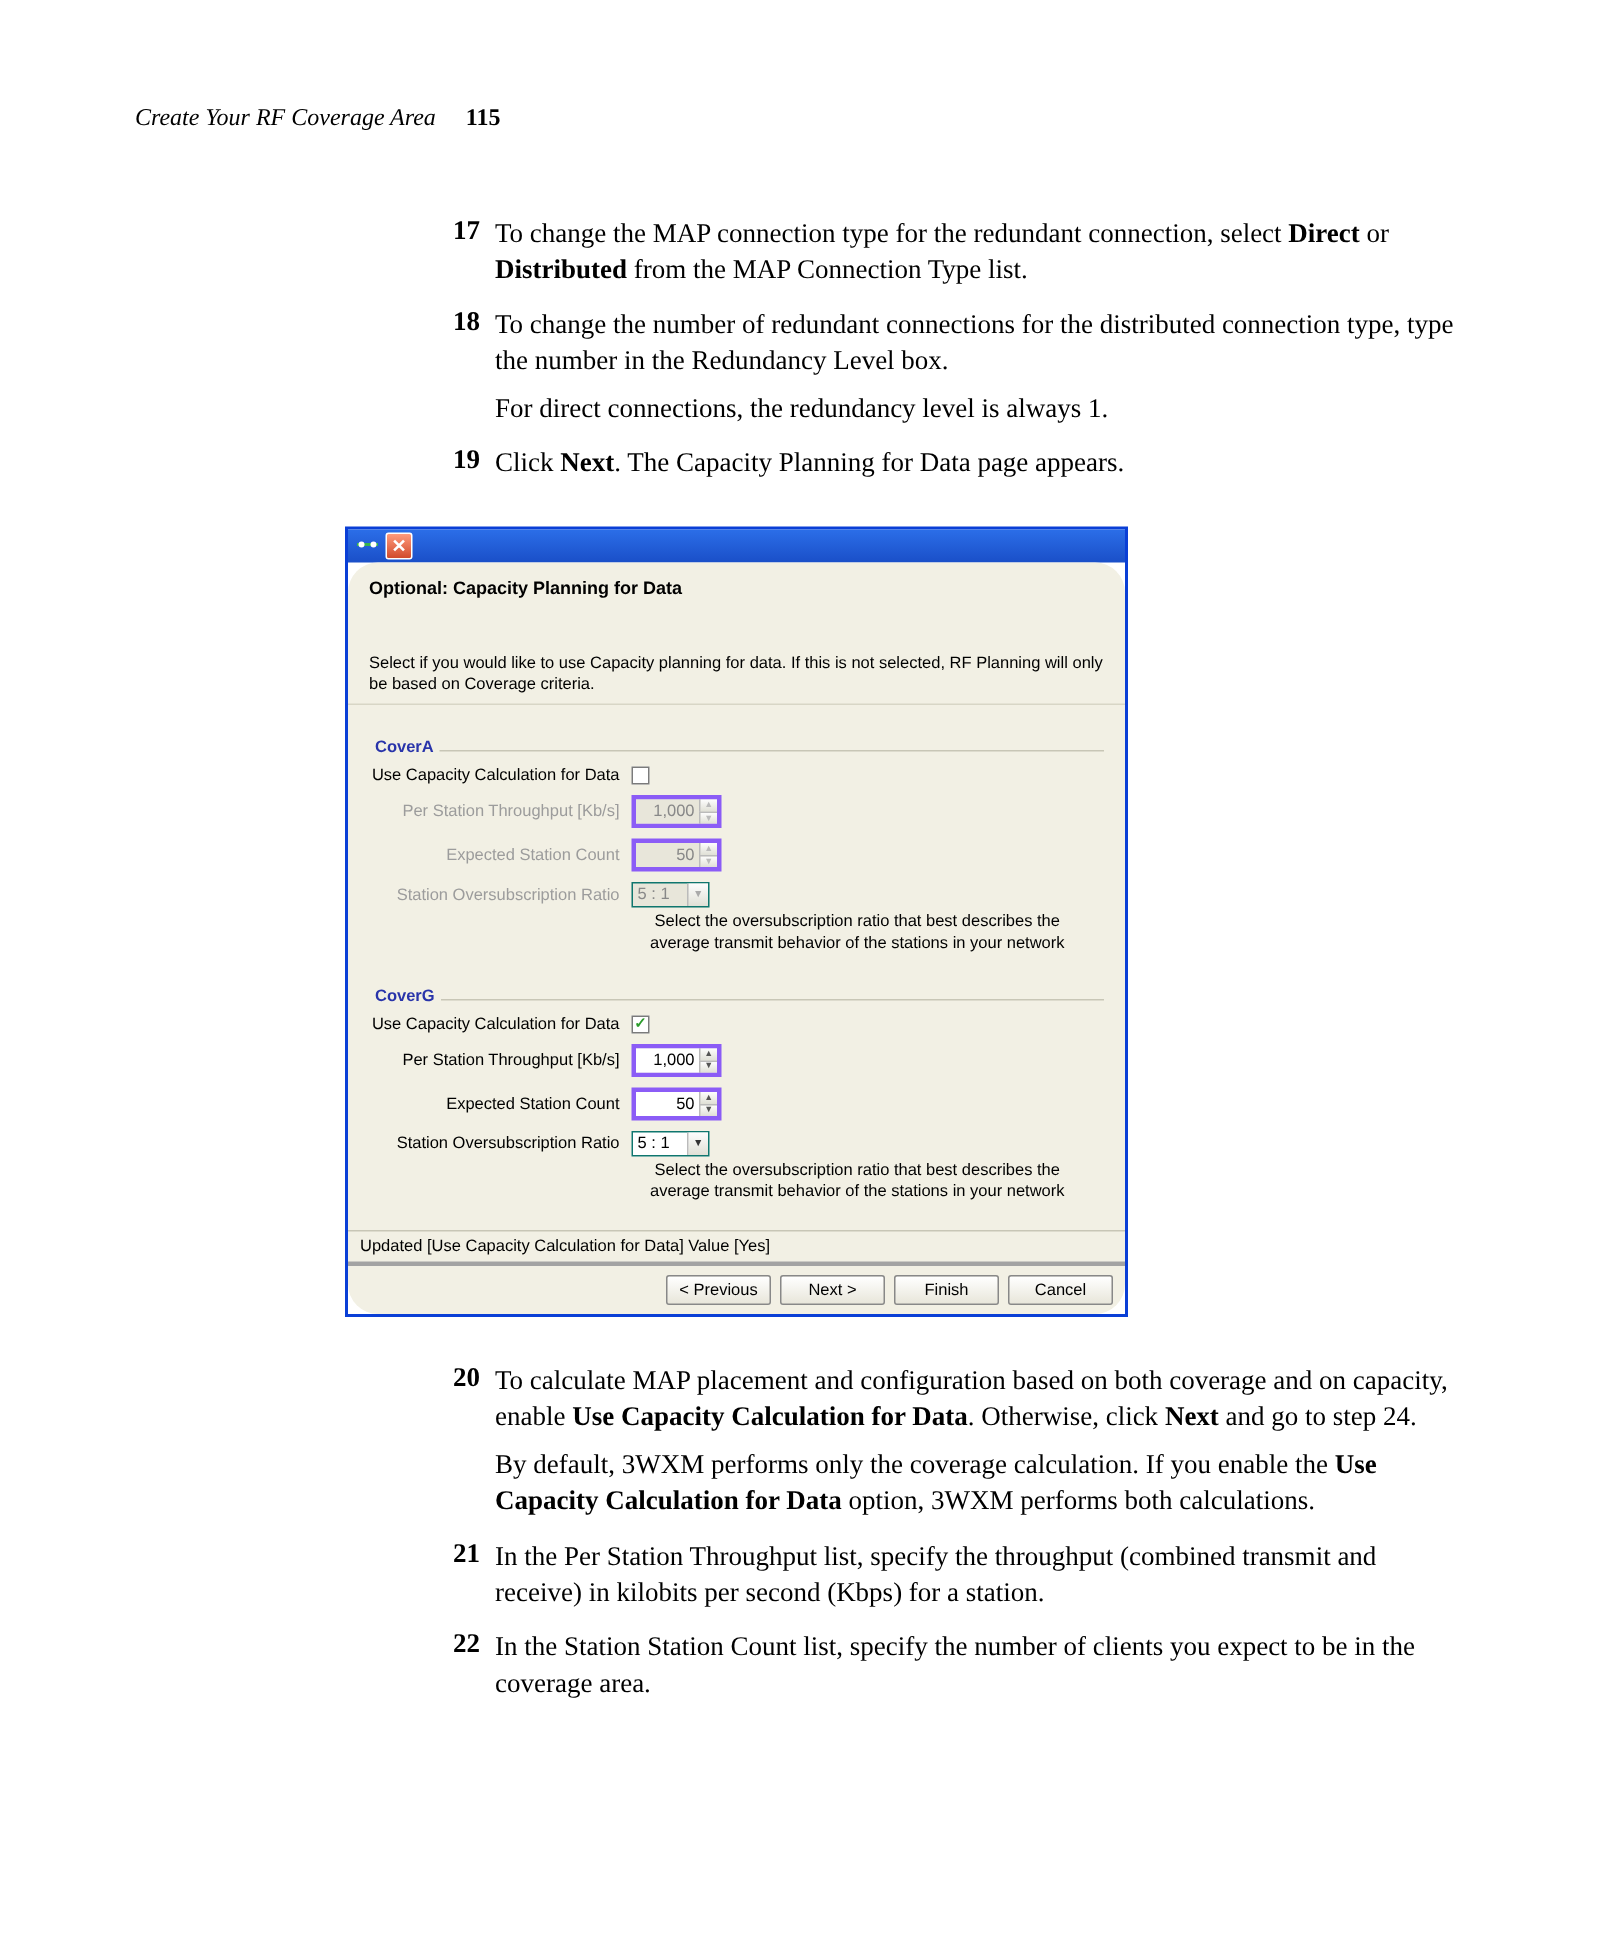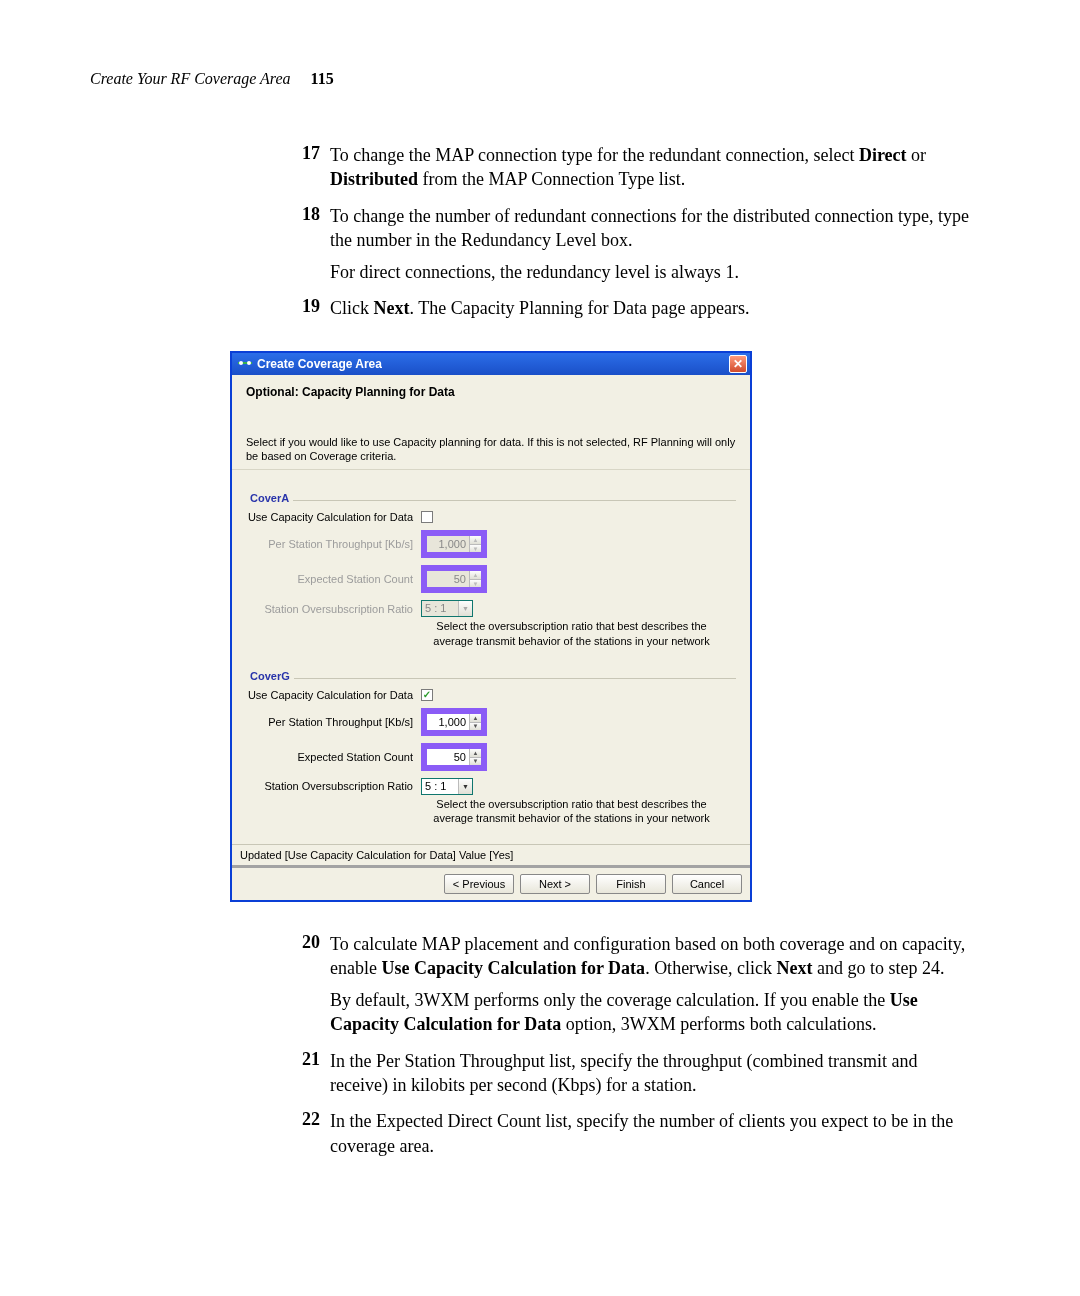--- a/index.html
+++ b/index.html
@@ -94,20 +94,21 @@
       display: flex;
       align-items: center;
       justify-content: center;
       color: #fff;
       font-weight: bold;
       font-size: 12px;
       line-height: 1;
     }
     .dialog-content {
       background: #f2f0e4;
+      border-radius: 20px;
     }
     .dialog-head {
       padding: 10px 14px 6px 14px;
       border-bottom: 1px solid #d8d6c6;
     }
     .dialog-title {
       font-weight: bold;
       font-size: 12px;
       margin-bottom: 4px;
     }
@@ -168,21 +169,21 @@
     }
     .checkbox.checked::after {
       content: "✓";
       color: #2a9c2a;
       font-size: 10px;
       font-weight: bold;
       line-height: 1;
     }
     .spinner {
       display: flex;
-      border: 6px solid #8b5cf6;
+      border: 3px solid #8b5cf6;
     }
     .spinner-input {
       width: 42px;
       height: 16px;
       background: #fff;
       text-align: right;
       padding: 0 3px;
       font-size: 11px;
       line-height: 16px;
       font-family: Tahoma, Arial, sans-serif;
@@ -305,21 +306,20 @@
   <div class="dialog-container">
     <div class="dialog">
       <div class="titlebar">
         <span class="icon-app">
           <svg width="14" height="12" viewBox="0 0 14 12">
               <rect x="0" y="4" width="14" height="2" fill="#37b24d"></rect>
               <circle cx="3" cy="5" r="2" fill="#fff"></circle>
               <circle cx="11" cy="5" r="2" fill="#fff"></circle>
             </svg>
         </span>
-        <span class="title-text">Create Coverage Area</span>
         <div class="close-btn">
           <span>✕</span>
         </div>
       </div>
       <div class="dialog-content">
         <div class="dialog-head">
           <div class="dialog-title">Optional: Capacity Planning for Data</div>
           <div class="dialog-subtitle">Select if you would like to use Capacity planning for data. If this is not selected, RF Planning will only be based on Coverage criteria.</div>
         </div>
 
@@ -419,17 +419,17 @@
       </div>
       <div class="step">
         <div class="step-num">21</div>
         <div class="step-body">
           <div>In the Per Station Throughput list, specify the throughput (combined transmit and receive) in kilobits per second (Kbps) for a station.</div>
         </div>
       </div>
       <div class="step">
         <div class="step-num">22</div>
         <div class="step-body">
-          <div>In the Expected Direct Count list, specify the number of clients you expect to be in the coverage area.</div>
+          <div>In the Station Station Count list, specify the number of clients you expect to be in the coverage area.</div>
         </div>
       </div>
     </div>
 </div>
 
 </body></html>

